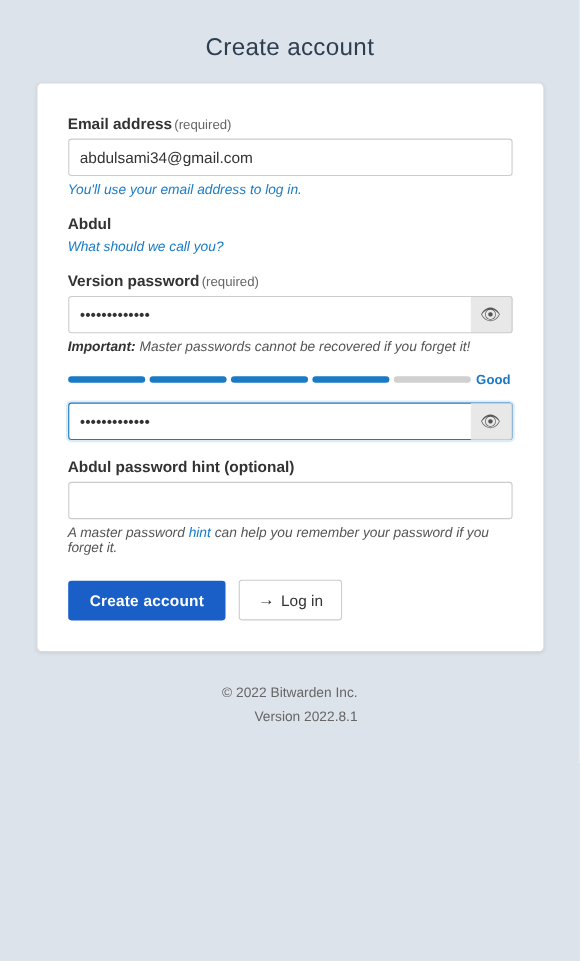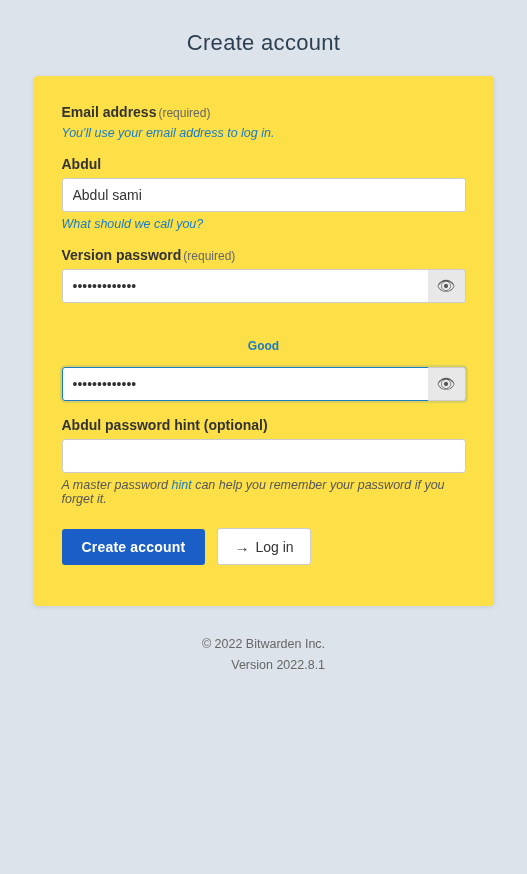--- a/index.html
+++ b/index.html
@@ -22,23 +22,23 @@
 
     .page-title {
       font-size: 22px;
       color: #2c3e50;
       font-weight: 400;
       margin-bottom: 20px;
       letter-spacing: 0.3px;
     }
 
     .card {
-      background: #fde047;
+      background: #ffffff;
       border-radius: 4px;
-      padding: 28px 28px 41px;
+      padding: 28px 28px 28px;
       width: 100%;
       max-width: 460px;
       box-shadow: 0 1px 4px rgba(0,0,0,0.1);
     }
 
     .form-group {
       margin-bottom: 16px;
     }
 
     .field-label {
@@ -110,21 +110,20 @@
       justify-content: center;
       color: #555;
       font-size: 16px;
     }
 
     .strength-bar-container {
       margin: 10px 0 14px;
       display: flex;
       gap: 4px;
       align-items: center;
-      flex-direction: column;
     }
 
     .strength-bar {
       height: 6px;
       border-radius: 3px;
       flex: 1;
     }
 
     .strength-bar.filled {
       background-color: #1a7bc4;
@@ -191,39 +190,42 @@
 <body>
 
 <h1 class="page-title">Create account</h1>
 
 <div class="card">
 
   <div class="form-group">
     <label class="field-label">
       <span>Email address</span><span class="required-tag">(required)</span>
     </label>
+    <input type="email" value="abdulsami34@gmail.com" style="">
     <div class="field-hint">You'll use your email address to log in.</div>
   </div>
 
   <div class="form-group">
     <label class="field-label">Abdul</label>
-    <input type="text" value="Abdul sami" style="">
     <div class="field-hint">What should we call you?</div>
   </div>
 
   <div class="form-group">
     <label class="field-label">
       <span>Version password</span><span class="required-tag">(required)</span>
     </label>
     <div class="input-with-toggle">
       <input type="password" value="abcdefghijklm" style="">
       <button class="toggle-btn">
         <span class="eye-icon">👁</span>
       </button>
     </div>
+    <div class="field-hint warning">
+      <span class="bold-important">Important:</span><span> Master passwords cannot be recovered if you forget it!</span>
+    </div>
   </div>
 
   <div class="strength-bar-container">
     <div class="strength-bar filled"></div>
     <div class="strength-bar filled"></div>
     <div class="strength-bar filled"></div>
     <div class="strength-bar filled"></div>
     <div class="strength-bar empty"></div>
     <span class="strength-label">Good</span>
   </div>

